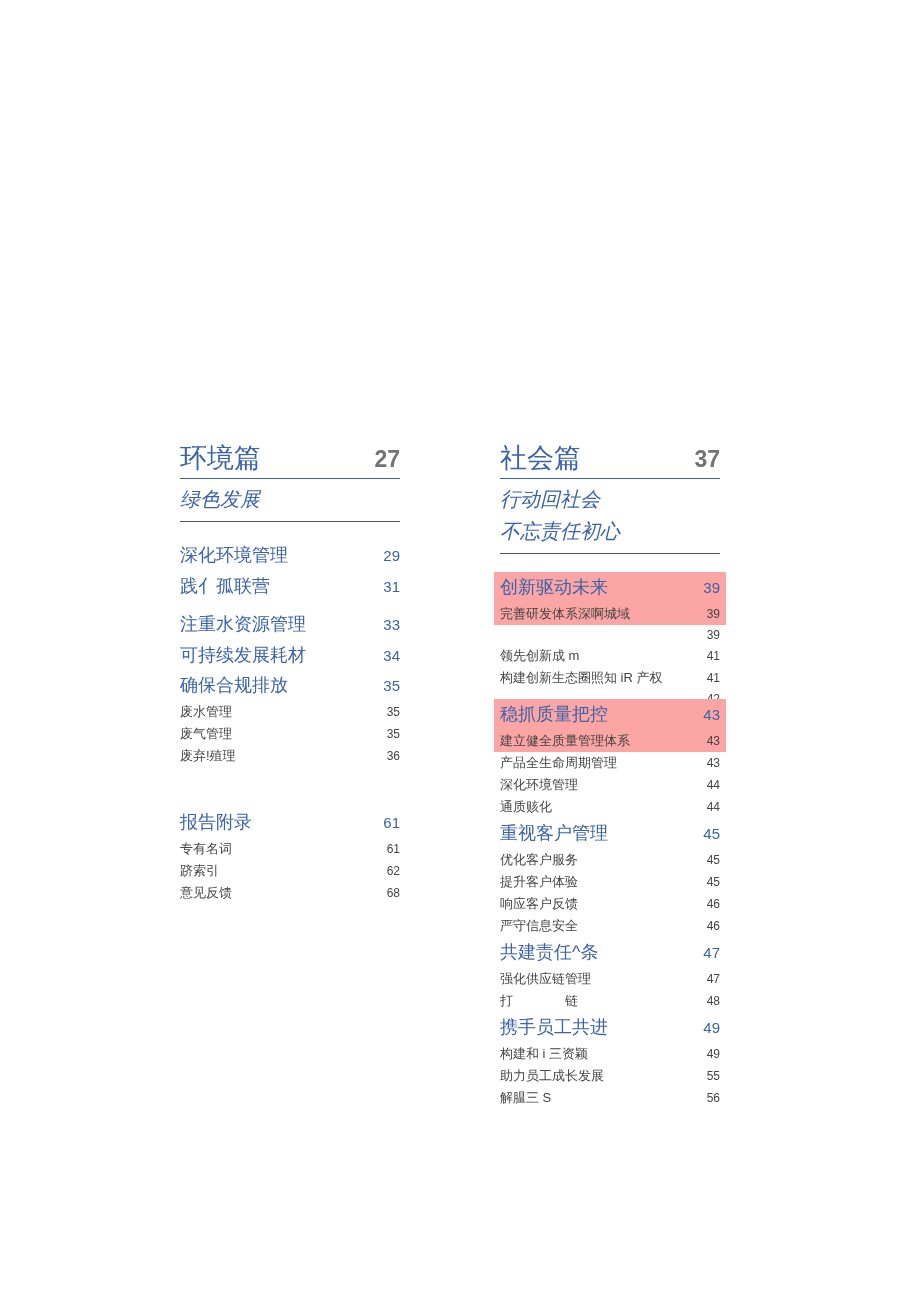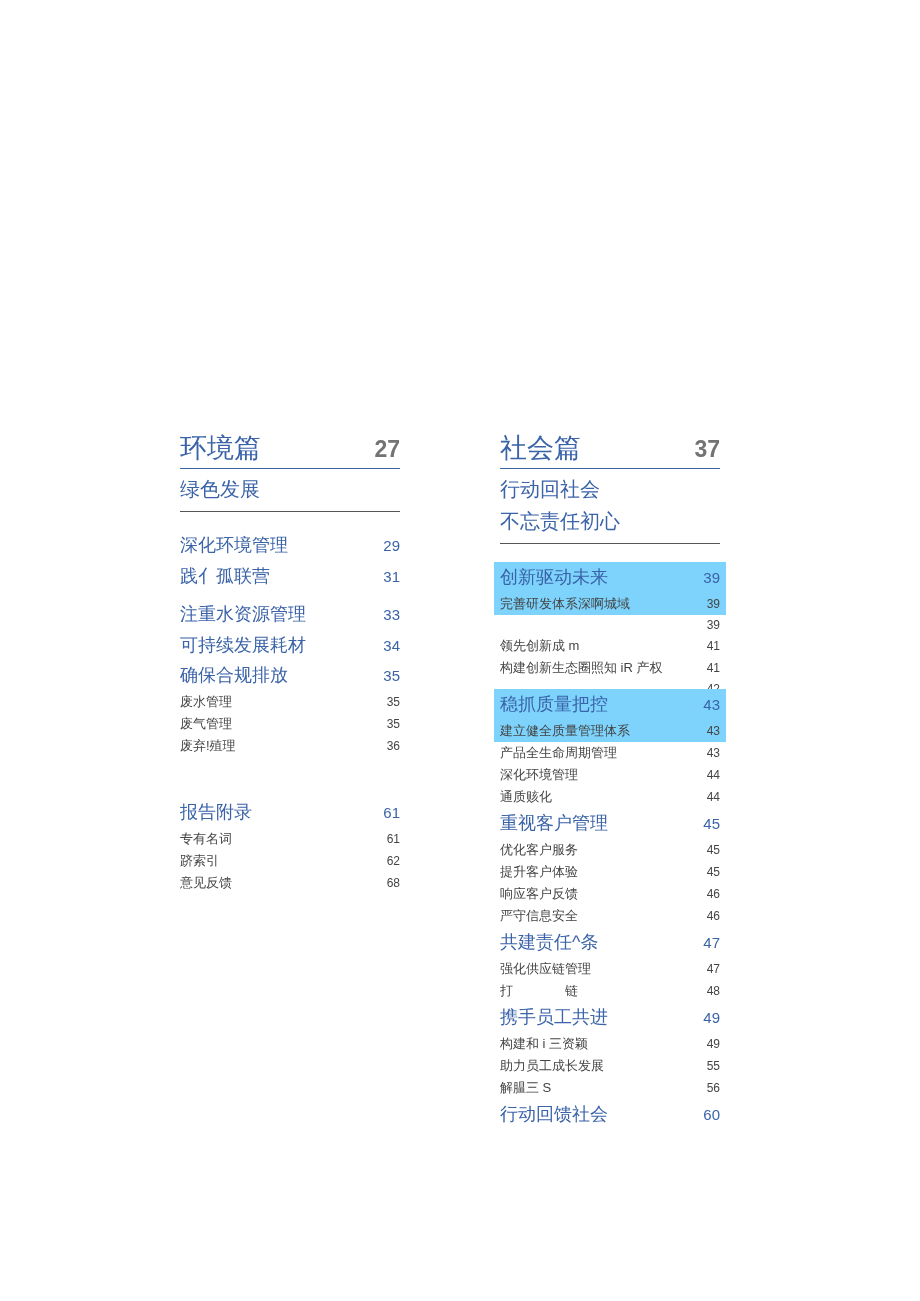--- a/index.html
+++ b/index.html
@@ -1,31 +1,31 @@
 <!DOCTYPE html>
 <html><head>
 <meta charset="utf-8">
 <style>
   html,body{margin:0;padding:0;background:#fff;font-family:"Microsoft YaHei","PingFang SC","Heiti SC",sans-serif;color:#333;}
-  .page{width:920px;height:1123px;position:relative;margin:0 auto;}
+  .page{width:920px;height:1123px;position:relative;margin:10px auto;}
   .cols{position:absolute;top:430px;left:180px;right:200px;display:flex;gap:100px;}
   .col{flex:1;}
   .big-row{display:flex;justify-content:space-between;align-items:baseline;border-bottom:1px solid #3a63a8;padding-bottom:2px;margin-bottom:4px;}
   .big-title{font-size:27px;color:#3a63a8;font-weight:400;}
   .big-page{font-size:23px;color:#737373;font-weight:700;}
-  .sub-lines{border-bottom:1px solid #555;padding-bottom:6px;margin-bottom:18px;}
+  .sub-lines{border-bottom:1px solid #555;padding-bottom:6px;margin-bottom:18px;font-style:italic;}
   .sub-line{font-size:20px;color:#3a63a8;font-weight:400;line-height:1.6;}
   .row{display:flex;justify-content:space-between;align-items:baseline;line-height:1.7;}
   .section-title{font-size:18px;color:#3a63a8;font-weight:400;text-align:center;}
   .section-page{font-size:15px;color:#3a63a8;font-weight:400;}
   .item-title{font-size:13px;color:#444;font-weight:400;}
   .item-page{font-size:12px;color:#444;font-weight:400;}
   .spacer{height:8px;}
   .spacer-big{height:40px;}
-  .hl{background:#7dd3fc;margin:0 -6px;padding:0 6px;}
+  .hl{background:#fca5a5;margin:0 -6px;padding:0 6px;}
 </style>
 </head>
 <body>
 
 <div class="page">
   <div class="cols">
 
     <div class="col">
       <div class="big-row">
         <span class="big-title">环境篇</span>
@@ -189,20 +189,16 @@
         </div>
       <div class="row">
           <span class="item-title">助力员工成长发展</span>
           <span class="item-page">55</span>
         </div>
       <div class="row">
           <span class="item-title">解腽三 S</span>
           <span class="item-page">56</span>
         </div>
 
-      <div class="row">
-          <span class="section-title">行动回馈社会</span>
-          <span class="section-page">60</span>
-        </div>
     </div>
 
   </div>
 </div>
 
 </body></html>

